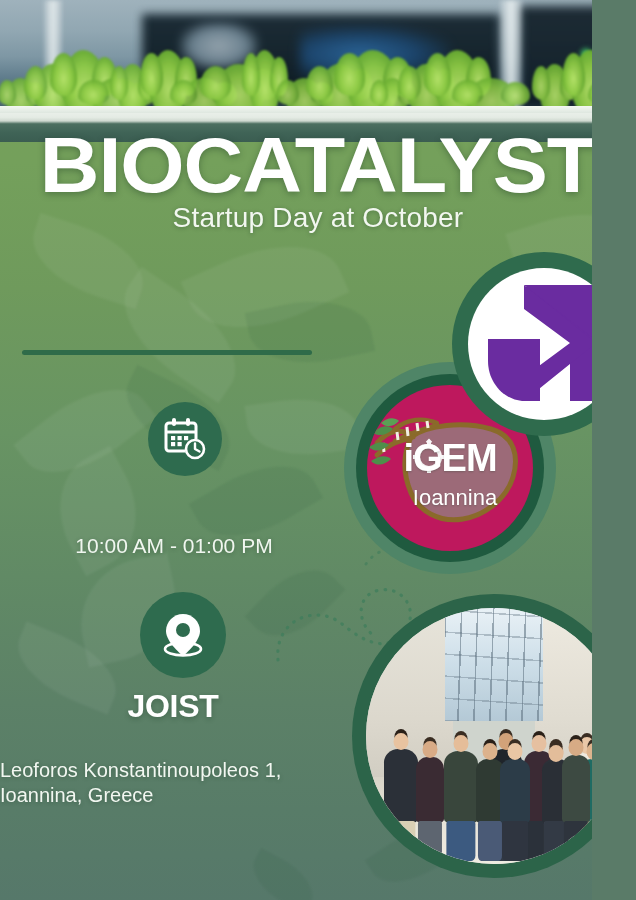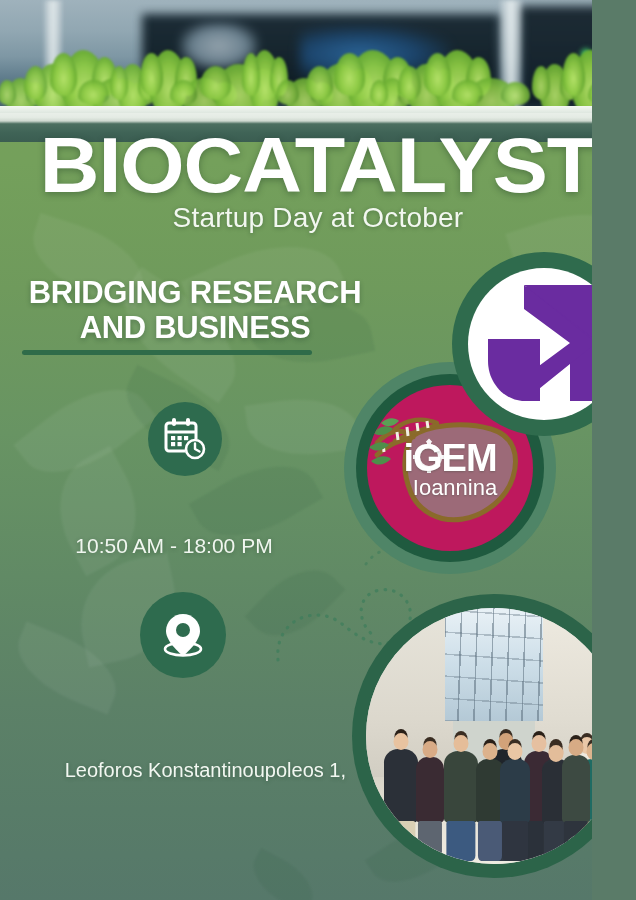--- a/index.html
+++ b/index.html
@@ -173,21 +173,21 @@
   }
   .venue-name {
     position:absolute; left:0; top:688px; width:346px;
     text-align:center;
     font-size:32px; font-weight:700; line-height:1.14; color:#ffffff;
     letter-spacing:-.3px;
     text-shadow:0 2px 5px rgba(20,50,30,.3);
   }
   .venue-addr {
     position:absolute; left:0; top:758px; width:346px;
-    text-align:right;
+    text-align:left;
     font-size:20px; font-weight:400; line-height:1.26; color:#f2f7f1;
     text-shadow:0 1px 4px rgba(20,50,30,.3);
   }
 
   
   .joist-badge {
     position:absolute; left:452px; top:252px;
     width:184px; height:184px;
     border-radius:50%;
     background:#2f6b4d;
@@ -222,21 +222,21 @@
     position:absolute; left:0; top:56px; width:100%;
     text-align:center; pointer-events:none;
   }
   .igem-top {
     font-size:38px; font-weight:700; color:#ffffff; line-height:.9;
     letter-spacing:-1px;
     text-shadow:0 1px 2px rgba(20,60,40,.25);
   }
   .igem-bot {
     font-size:22px; font-weight:400; color:#ffffff; line-height:1;
-    margin-top:2px; padding-left:10px;
+    margin-top:12px; padding-left:10px;
     text-shadow:0 1px 2px rgba(20,60,40,.25);
   }
 
   
   .team-badge {
     position:absolute; left:352px; top:594px;
     width:284px; height:284px;
     border-radius:50%;
     background:#2c6449;
     display:flex; align-items:center; justify-content:center;
@@ -346,24 +346,20 @@
   <div class="bgleaf" style="left:512px; top:214px; width:120px; height:62px;  transform:rotate(-18deg);" data-name="bg-leaf"></div>
 
   <svg class="route" viewBox="0 0 180 140" data-name="dotted-route-decoration">
     <path d="M8 120 C 4 78, 48 64, 72 84 C 96 104, 118 112, 134 92 C 150 72, 134 46, 110 50 C 86 54, 86 82, 104 96" fill="none" stroke="#3f7d5c" stroke-width="3.2" stroke-linecap="round" stroke-dasharray="0.6 8" opacity=".75"></path>
     <path d="M96 24 C 108 6, 136 2, 152 14" fill="none" stroke="#3f7d5c" stroke-width="3" stroke-linecap="round" stroke-dasharray="0.6 8" opacity=".6"></path>
   </svg>
 
   <div class="title" data-name="page-title">BIOCATALYST</div>
   <div class="subtitle" data-name="poster-subtitle">Startup Day at October</div>
 
-  <div class="kicker" data-name="poster-tagline">
-    <div data-name="tagline-line-1">BRIDGING RESEARCH</div>
-    <div data-name="tagline-line-2">AND BUSINESS</div>
-  </div>
   <div class="rule" data-name="tagline-underline-rule"></div>
 
   <div class="icon-circle ic-date" data-name="calendar-clock-icon">
     <svg width="46" height="46" viewBox="0 0 46 46" data-name="calendar-clock-glyph">
 
       <rect x="4" y="7" width="30" height="28" rx="3" fill="none" stroke="#fff" stroke-width="3"></rect>
       <line x1="4" y1="16" x2="34" y2="16" stroke="#fff" stroke-width="3"></line>
 
       <rect x="10" y="2" width="4" height="8" rx="2" fill="#fff"></rect>
       <rect x="24" y="2" width="4" height="8" rx="2" fill="#fff"></rect>
@@ -372,33 +368,35 @@
       <rect x="15.5" y="20" width="4.2" height="4.2" fill="#fff"></rect>
       <rect x="22" y="20" width="4.2" height="4.2" fill="#fff"></rect>
       <rect x="9" y="26" width="4.2" height="4.2" fill="#fff"></rect>
       <rect x="15.5" y="26" width="4.2" height="4.2" fill="#fff"></rect>
 
       <circle cx="33" cy="33" r="10" fill="#2e6b4e"></circle>
       <circle cx="33" cy="33" r="9" fill="none" stroke="#fff" stroke-width="2.6"></circle>
       <path d="M33 27.5 L33 33 L37.5 35.5" fill="none" stroke="#fff" stroke-width="2.4" stroke-linecap="round" stroke-linejoin="round"></path>
     </svg>
   </div>
-  <div class="date-time" data-name="event-time">10:50 AM - 18:00 PM</div>
+  <div class="date-time" data-name="event-time">10:00 AM - 01:00 PM</div>
 
   <div class="icon-circle ic-loc" data-name="map-pin-icon">
     <svg width="54" height="54" viewBox="0 0 54 54" data-name="map-pin-glyph">
       <path d="M27 6 C 17.6 6, 10 13.6, 10 23 C 10 34.5, 27 48, 27 48 C 27 48, 44 34.5, 44 23 C 44 13.6, 36.4 6, 27 6 Z" fill="#fff"></path>
       <circle cx="27" cy="22" r="7" fill="#2e6b4e"></circle>
       <ellipse cx="27" cy="41" rx="18" ry="6.4" fill="none" stroke="#fff" stroke-width="2.6"></ellipse>
     </svg>
   </div>
   <div class="venue-name" data-name="venue-name">
+    <div data-name="venue-name-line-1">JOIST</div>
   </div>
   <div class="venue-addr" data-name="venue-address">
     <div data-name="venue-address-line-1">Leoforos Konstantinoupoleos 1,</div>
+    <div data-name="venue-address-line-2">Ioannina, Greece</div>
   </div>
 
   <div class="igem-badge" data-name="igem-ioannina-logo">
     <div class="igem-ring2" data-name="igem-inner-ring">
       <div class="igem-disc" data-name="igem-logo-disc">
         <svg width="166" height="166" viewBox="0 0 166 166" data-name="lake-dna-outline-icon">
 
           <path d="M44 52 C 60 40, 96 36, 124 44 C 148 51, 152 72, 146 92
                    C 140 112, 120 130, 96 134 C 72 138, 52 126, 44 108
                    C 38 94, 34 74, 44 52 Z" fill="#7fae8e" opacity=".55"></path>

